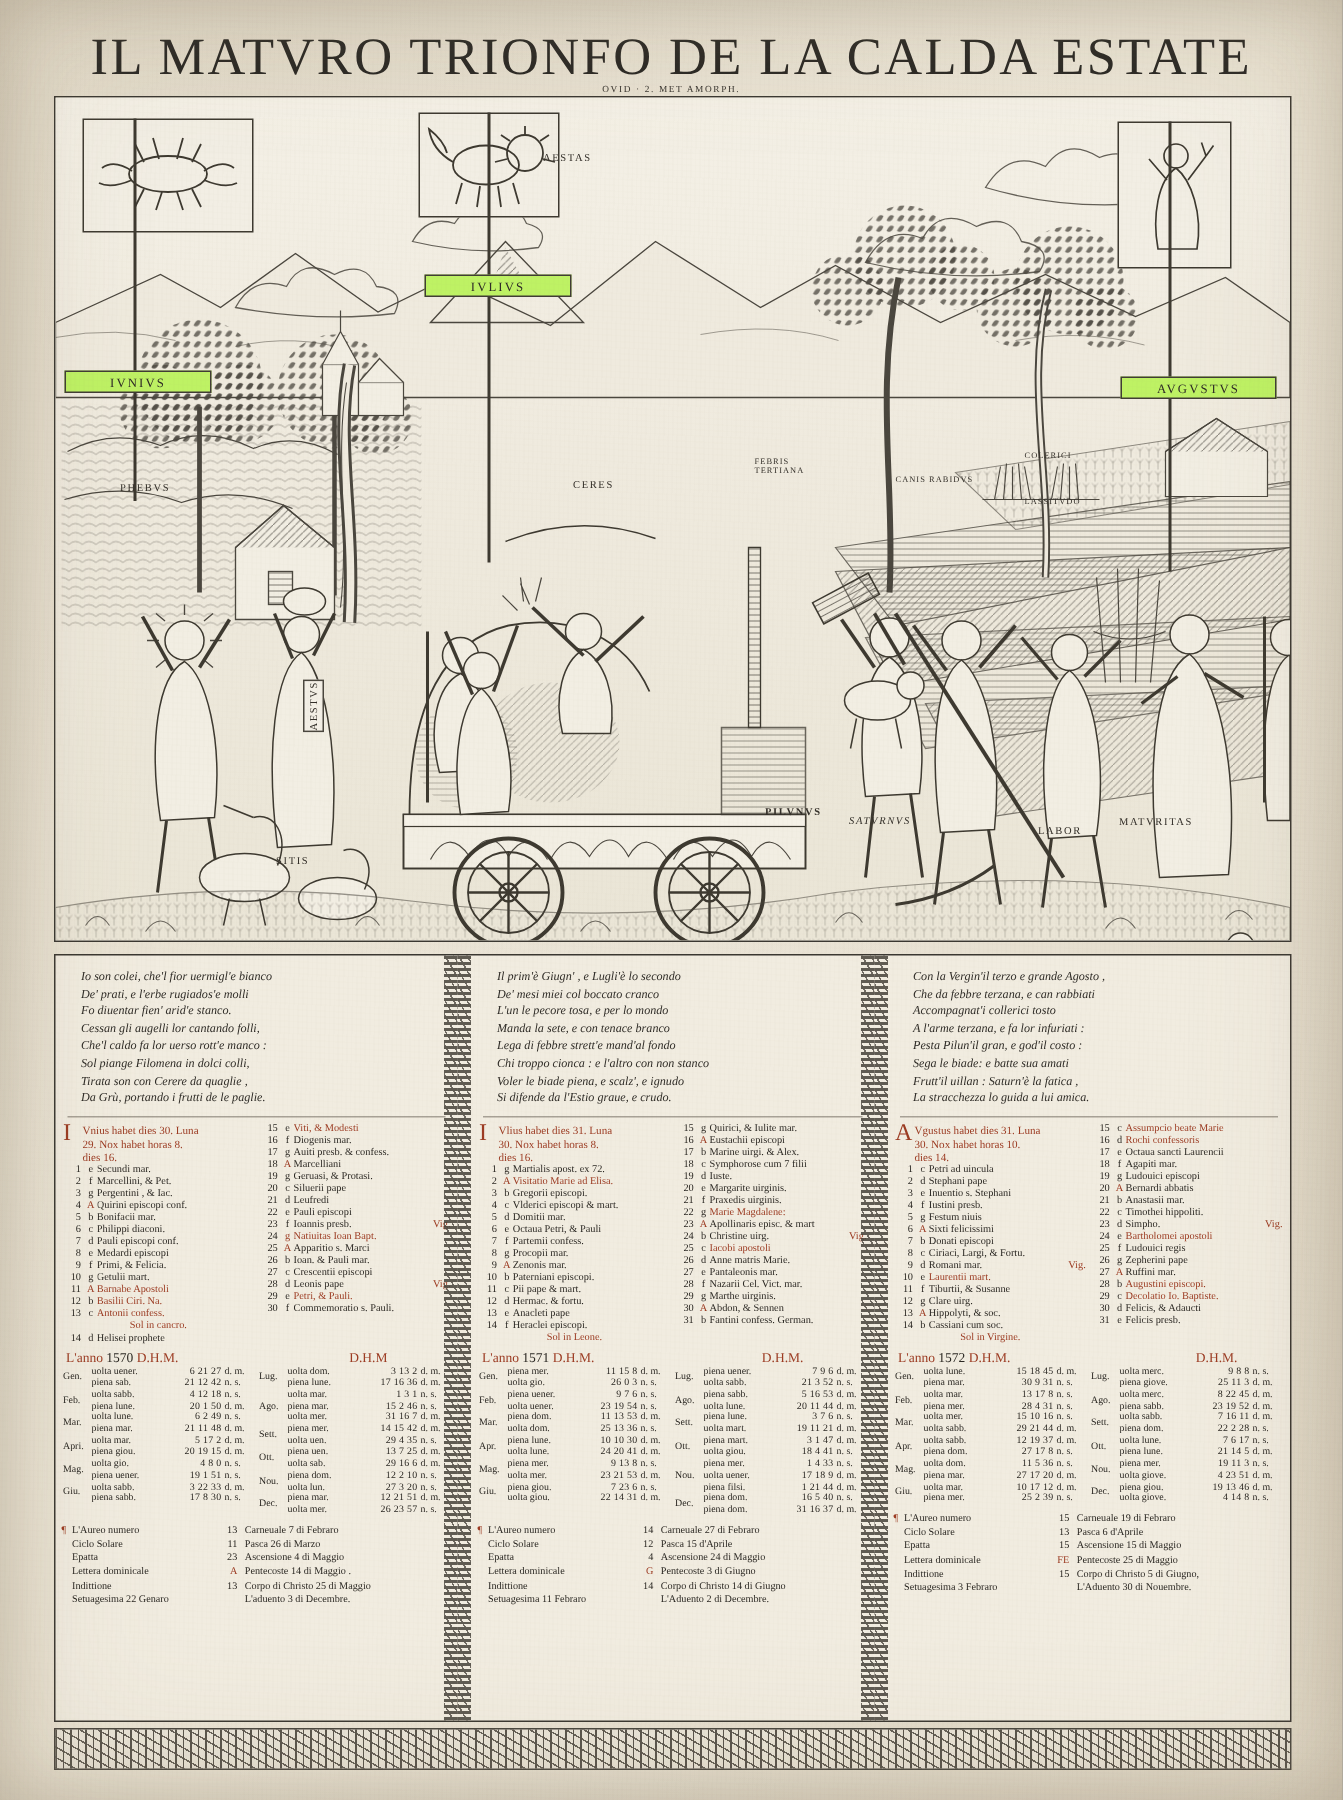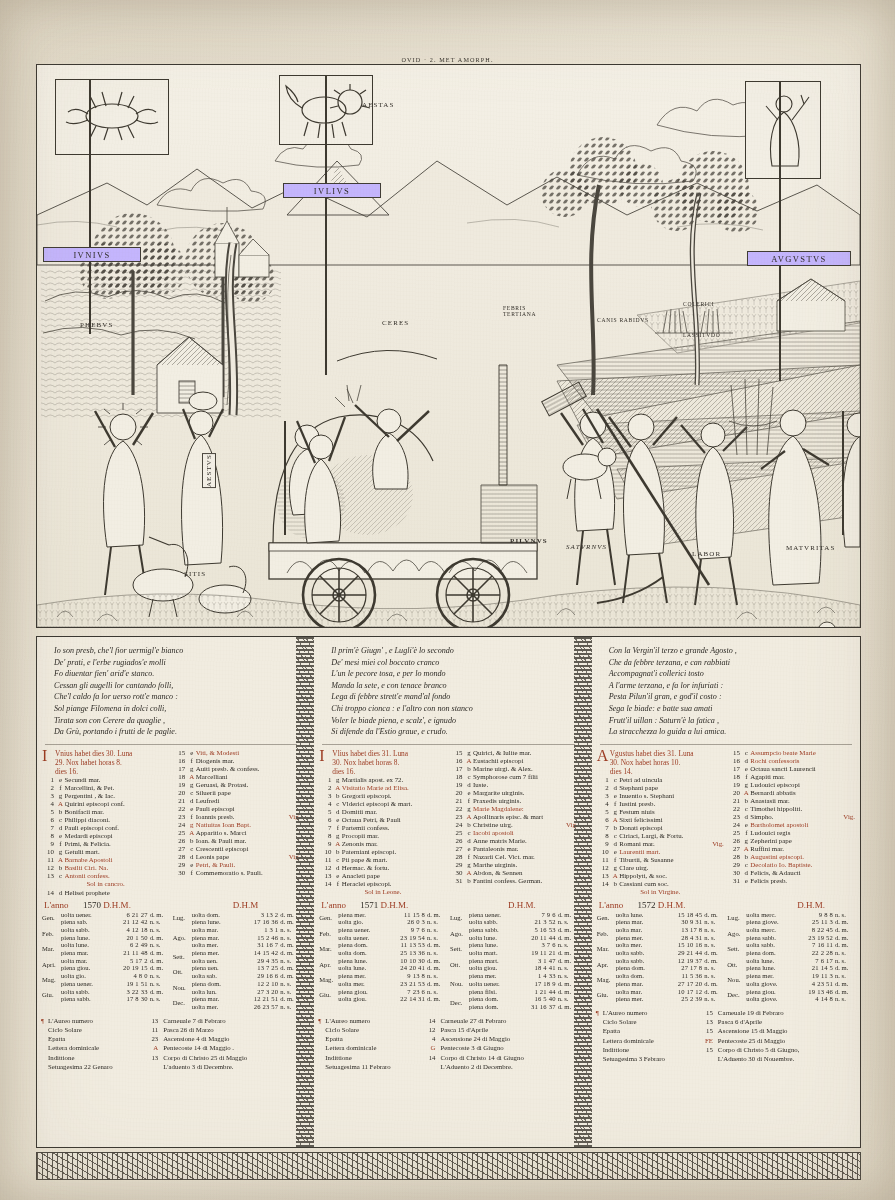--- a/index.html
+++ b/index.html
@@ -27,21 +27,21 @@
   .sub1{font-size:6.2px;letter-spacing:1.1px;}
   .sub2{font-size:7.0px;letter-spacing:.9px;margin-top:.5px;}
 
   
   .plate{position:absolute;left:36px;top:64px;width:823px;height:562px;
     border:1.4px solid #3a3731;background:#f2eee3;overflow:hidden;}
   .plate .sky{position:absolute;inset:0;
     background:linear-gradient(#f4f0e6 0%, #efeade 42%, #eae5d6 100%);}
 
   
-  .banner{position:absolute;background:#c4b5fd;border:1.1px solid #403c35;
+  .banner{position:absolute;background:#bef264;border:1.1px solid #403c35;
     font-size:8.5px;letter-spacing:1.4px;color:#2f2c27;text-align:center;
     padding:1.5px 6px;white-space:nowrap;font-family:"Liberation Serif",serif;}
   .pole{position:absolute;width:1.6px;background:#3d3ا;background:#3d3930;}
   .flag{position:absolute;border:1.1px solid #3d3930;background:#f2eee4;overflow:hidden;}
 
   .ilabel{position:absolute;font-size:7px;letter-spacing:1.1px;color:#332f29;
     white-space:nowrap;font-family:"Liberation Serif",serif;}
   .ilabel.box{background:#f3efe6;border:.8px solid #4a463e;padding:0 2px;}
   .ilabel.vert{writing-mode:vertical-rl;transform:rotate(180deg);}
   .ilabel.sm{font-size:5.6px;letter-spacing:.7px;}
@@ -74,21 +74,21 @@
   .crow{display:flex;font-size:6.9px;line-height:8.0px;color:#2b2823;white-space:nowrap;}
   .crow .n{width:12px;text-align:right;padding-right:2.5px;}
   .crow .d{width:8px;text-align:center;}
   .crow .s{flex:1;overflow:hidden;}
   .crow .vg{color:#9c3b22;padding-left:2px;}
   .red{color:#9c3b22;}
   .sol{color:#9c3b22;font-size:6.9px;text-align:center;line-height:8.2px;}
 
   
   .yhead{font-size:9px;color:#9c3b22;margin:3px 0 1px 2px;}
-  .yhead .yr{color:#2b2823;margin-left:12px;}
+  .yhead .yr{color:#2b2823;}
   .mtwo{display:flex;gap:3px;}
   .mcol{flex:1;}
   .mgrp{display:flex;font-size:6.6px;line-height:7.7px;color:#2b2823;white-space:nowrap;}
   .mgrp .mn{width:19px;font-size:6.6px;color:#2b2823;display:flex;align-items:center;}
   .mgrp .mlines{flex:1;}
   .mline{display:flex;}
   .mline .t{flex:1;}
   .mline .v{width:40px;text-align:right;padding-right:2px;letter-spacing:.2px;}
   .mline .u{width:20px;text-align:left;}
 
@@ -105,20 +105,21 @@
     border:1.2px solid #3a3731;background:#ece7da;
     background-image:repeating-linear-gradient(90deg,#4a463e 0 1px,transparent 1px 5px),
       repeating-linear-gradient(30deg,#5a554c 0 1px,transparent 1px 6px);
     opacity:.9;}
 </style>
 </head>
 <body>
 
 <div class="sheet">
 
+  <div class="title">IL MATVRO TRIONFO DE LA CALDA ESTATE</div>
   <div class="subtitle">
     <div class="sub1">OVID · 2. MET AMORPH.</div>
     <div class="sub2">STABAT NVDA AESTAS, ET SPICEA SERTA GEREBAT.</div>
   </div>
 
   <div class="plate">
     <div class="sky"></div>
 
     <svg width="823" height="562" viewBox="0 0 823 562" style="position:absolute;left:0;top:0">
       <defs>
@@ -422,31 +423,31 @@
     <div class="ilabel" style="left:325px;top:36px;">AESTAS</div>
     <div class="ilabel" style="left:43px;top:256px;">PHEBVS</div>
     <div class="ilabel" style="left:345px;top:254px;">CERES</div>
     <div class="ilabel vert box" style="left:165px;top:388px;">AESTVS</div>
     <div class="ilabel" style="left:147px;top:473px;margin-top:32px;">SITIS</div>
     <div class="ilabel sm" style="left:466px;top:240px;width:52px;white-space:normal;line-height:6.4px;">FEBRIS TERTIANA</div>
     <div class="ilabel sm" style="left:560px;top:252px;">CANIS RABIDVS</div>
     <div class="ilabel" style="left:473px;top:472px;font-weight:bold;">PILVNVS</div>
     <div class="ilabel" style="left:529px;top:478px;font-style:italic;">SATVRNVS</div>
     <div class="ilabel" style="left:655px;top:485px;">LABOR</div>
-    <div class="ilabel" style="left:749px;top:479px;">MATVRITAS</div>
+    <div class="ilabel" style="left:709px;top:479px;">MATVRITAS</div>
     <div class="ilabel sm" style="left:646px;top:267px;">LASSITVDO</div>
     <div class="ilabel sm" style="left:646px;top:236px;">COLERICI</div>
   </div>
 
   <div class="panel">
 
     <div class="col">
       <div class="vine r"></div>
       <div class="poem">
-        <div class="l0">Io son presb, che'l fior uermigl'e bianco</div>
+        <div class="l0">Io son colei, che'l fior uermigl'e bianco</div>
         <div class="li">De' prati, e l'erbe rugiados'e molli</div>
         <div class="li">Fo diuentar fien' arid'e stanco.</div>
         <div class="li">Cessan gli augelli lor cantando folli,</div>
         <div class="li">Che'l caldo fa lor uerso rott'e manco :</div>
         <div class="li">Sol piange Filomena in dolci colli,</div>
         <div class="li">Tirata son con Cerere da quaglie ,</div>
         <div class="li">Da Grù, portando i frutti de le paglie.</div>
       </div>
       <div class="rule"></div>
       <div class="caltwo">

